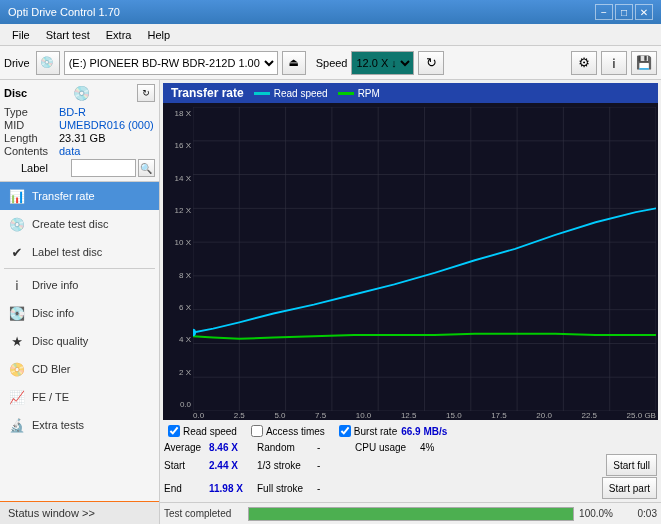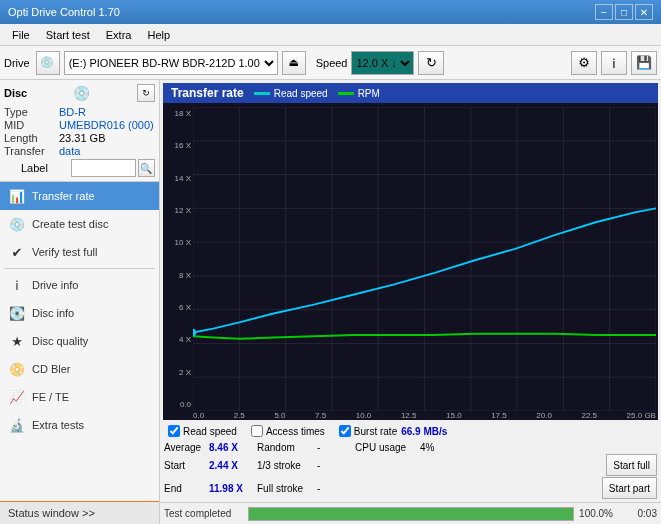--- a/index.html
+++ b/index.html
@@ -116,42 +116,42 @@
       </div>
       <div class="disc-info-row">
         <span class="disc-info-label">MID</span>
         <span class="disc-info-value">UMEBDR016 (000)</span>
       </div>
       <div class="disc-info-row">
         <span class="disc-info-label">Length</span>
         <span class="disc-info-value black">23.31 GB</span>
       </div>
       <div class="disc-info-row">
-        <span class="disc-info-label">Transfer</span>
+        <span class="disc-info-label">Contents</span>
         <span class="disc-info-value">data</span>
       </div>
       <div class="disc-label-row">
         <span class="disc-label-text">Label</span>
         <input class="disc-label-input" type="text" value="" style="">
         <button class="disc-label-btn">🔍</button>
       </div>
     </div>
 
     <div class="nav-section">
       <div class="nav-item active">
         <span class="nav-icon">📊</span>
         <span>Transfer rate</span>
       </div>
       <div class="nav-item">
         <span class="nav-icon">💿</span>
         <span>Create test disc</span>
       </div>
       <div class="nav-item">
         <span class="nav-icon">✔</span>
-        <span>Verify test full</span>
+        <span>Label test disc</span>
       </div>
       <div class="nav-divider"></div>
       <div class="nav-item">
         <span class="nav-icon">ℹ</span>
         <span>Drive info</span>
       </div>
       <div class="nav-item">
         <span class="nav-icon">💽</span>
         <span>Disc info</span>
       </div>

